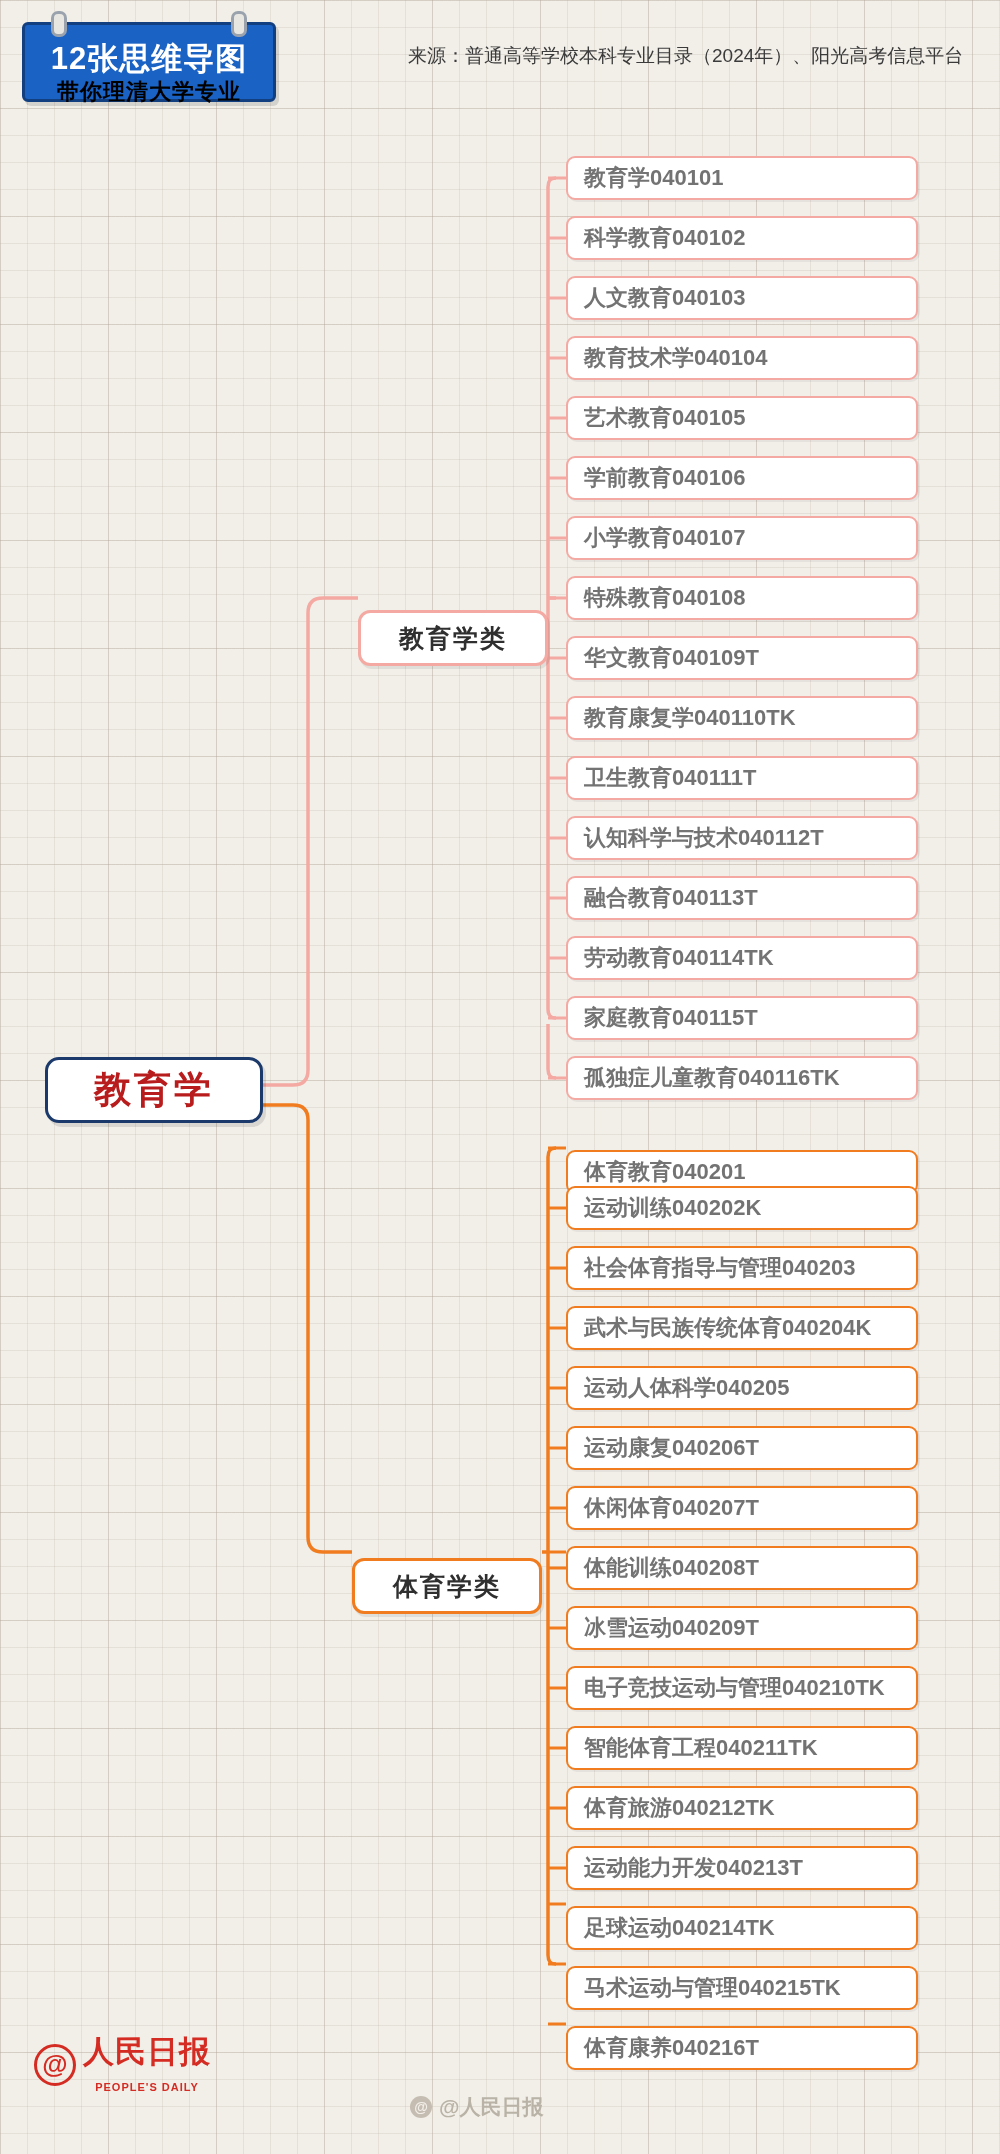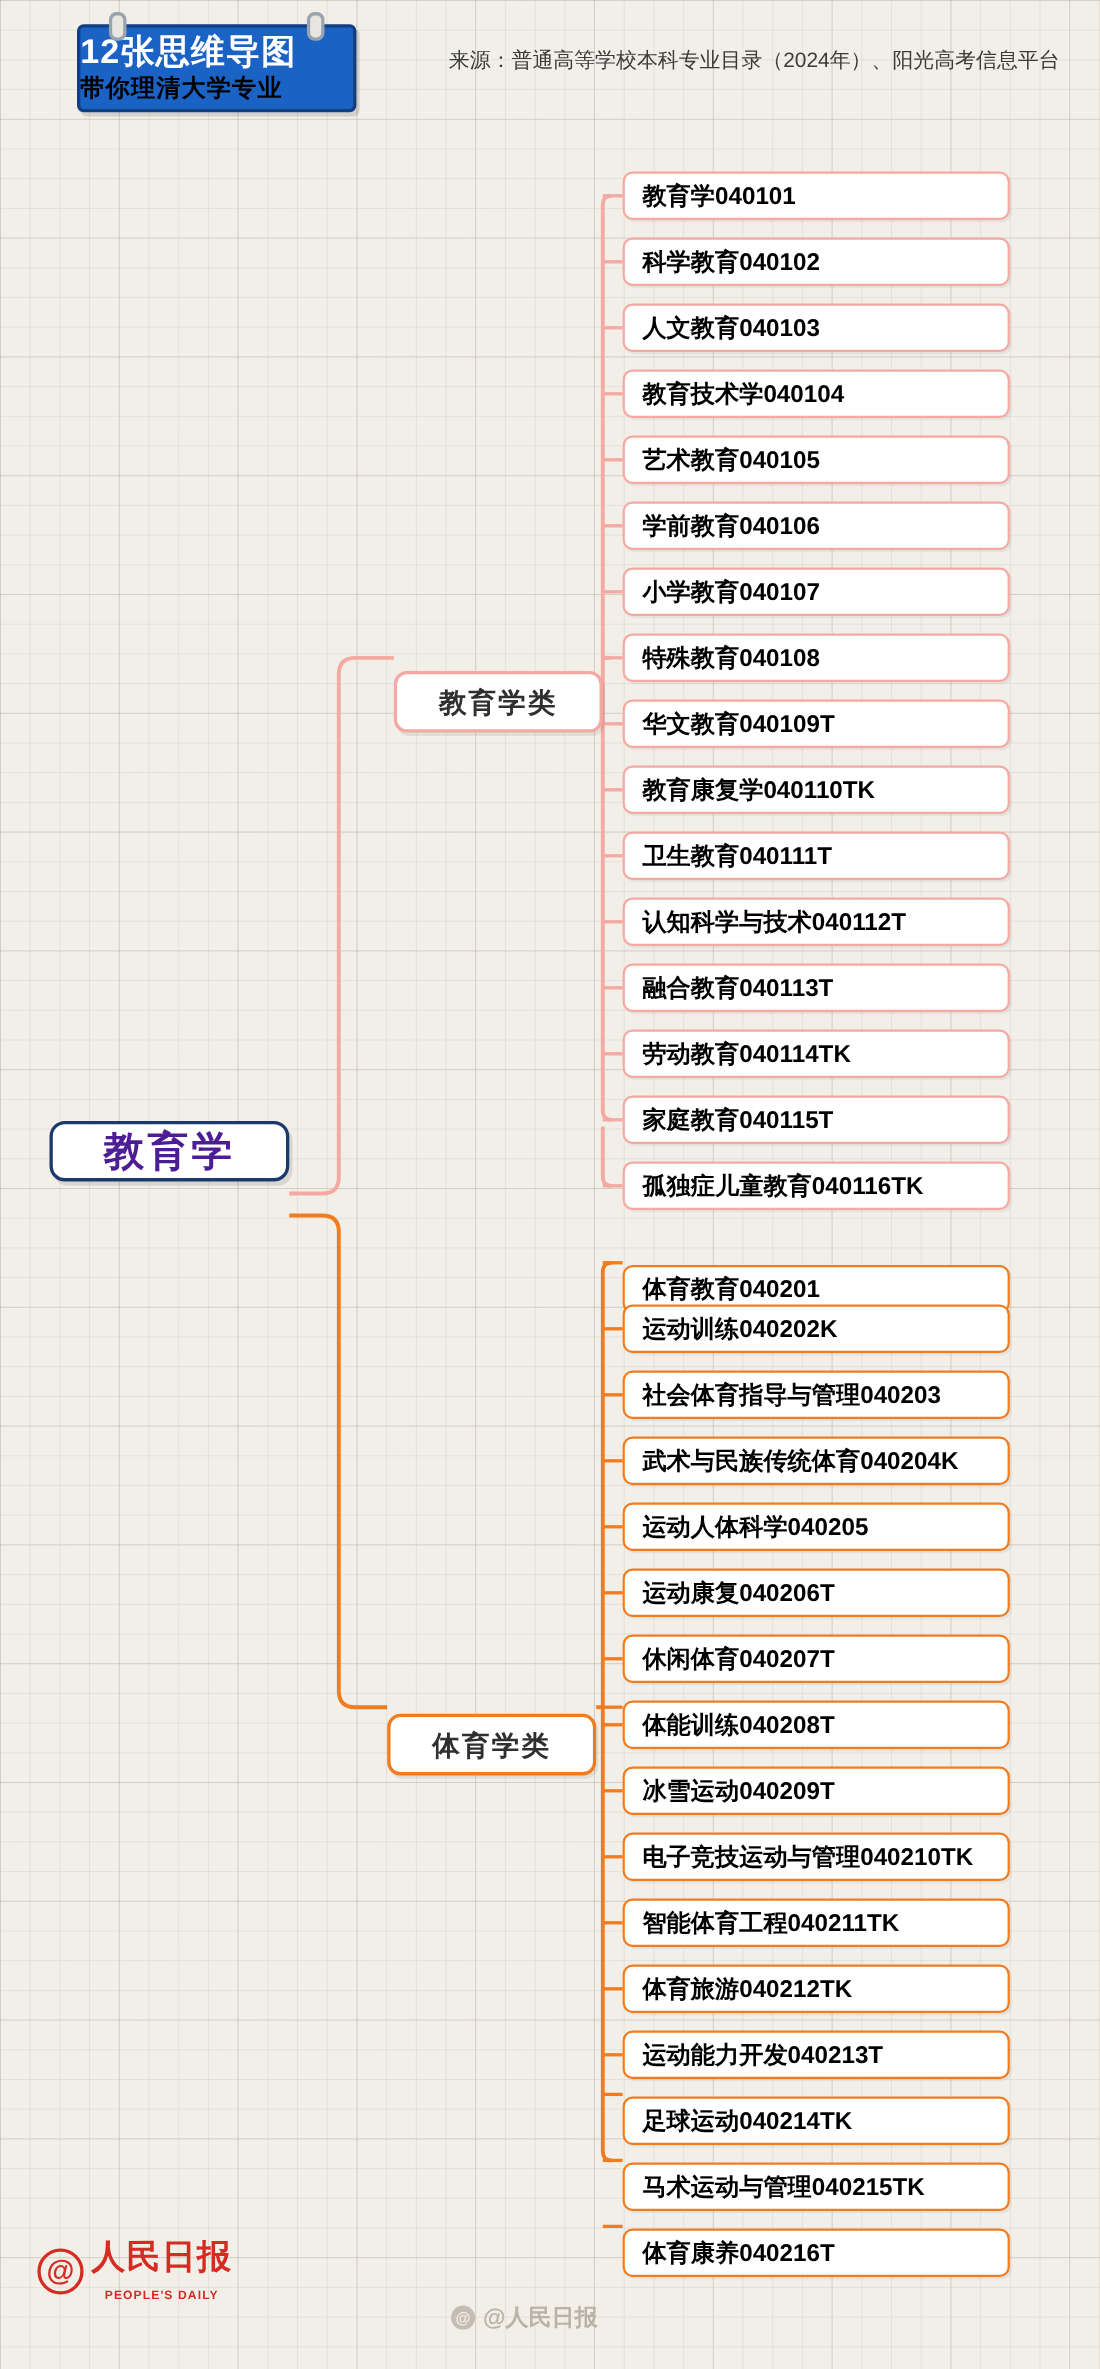--- a/index.html
+++ b/index.html
@@ -40,24 +40,23 @@
     position: absolute;
     left: 22px;
     top: 22px;
     width: 254px;
     height: 80px;
     background: #1a62c4;
     border: 3px solid #123f80;
     border-radius: 6px;
     box-shadow: 3px 4px 0 rgba(0,0,0,0.12);
     color: #ffffff;
-    text-align: left;
-    box-sizing: border-box;
-    padding-top: 4px;
-    margin-left: 48px;
+    text-align: center;
+    box-sizing: border-box;
+    padding-top: 16px;
   }
   .clip {
     position: absolute;
     top: -14px;
     width: 16px;
     height: 26px;
     border: 3px solid #9aa3ad;
     border-radius: 7px;
     background: #e8e6e1;
     box-sizing: border-box;
@@ -87,33 +86,33 @@
     width: 560px;
     font-size: 19px;
     line-height: 32px;
     color: #3b3b3b;
   }
 
   
   #root-node {
     position: absolute;
     left: 45px;
-    top: 1019px;
+    top: 1057px;
     width: 218px;
-    height: 55px;
+    height: 66px;
     background: #ffffff;
     border: 3px solid #1b3a6b;
     border-radius: 14px;
     box-shadow: 3px 4px 0 rgba(0,0,0,0.10);
     display: flex;
     align-items: center;
     justify-content: center;
     font-size: 37px;
     font-weight: bold;
-    color: #4c1d95;
+    color: #b91c1c;
     letter-spacing: 3px;
     box-sizing: border-box;
   }
 
   
   .branch-node {
     position: absolute;
     background: #ffffff;
     border-radius: 12px;
     display: flex;
@@ -149,21 +148,21 @@
     position: absolute;
     left: 566px;
     height: 44px;
     background: #ffffff;
     border-radius: 9px;
     display: flex;
     align-items: center;
     padding-left: 16px;
     font-size: 22px;
     font-weight: bold;
-    color: #000000;
+    color: #737373;
     box-sizing: border-box;
     box-shadow: 2px 2px 0 rgba(0,0,0,0.05);
     white-space: nowrap;
   }
   .leaf.edu {
     border: 2.5px solid #f4a9a2;
     width: 352px;
   }
   .leaf.sport {
     border: 2.5px solid #f07c1f;

